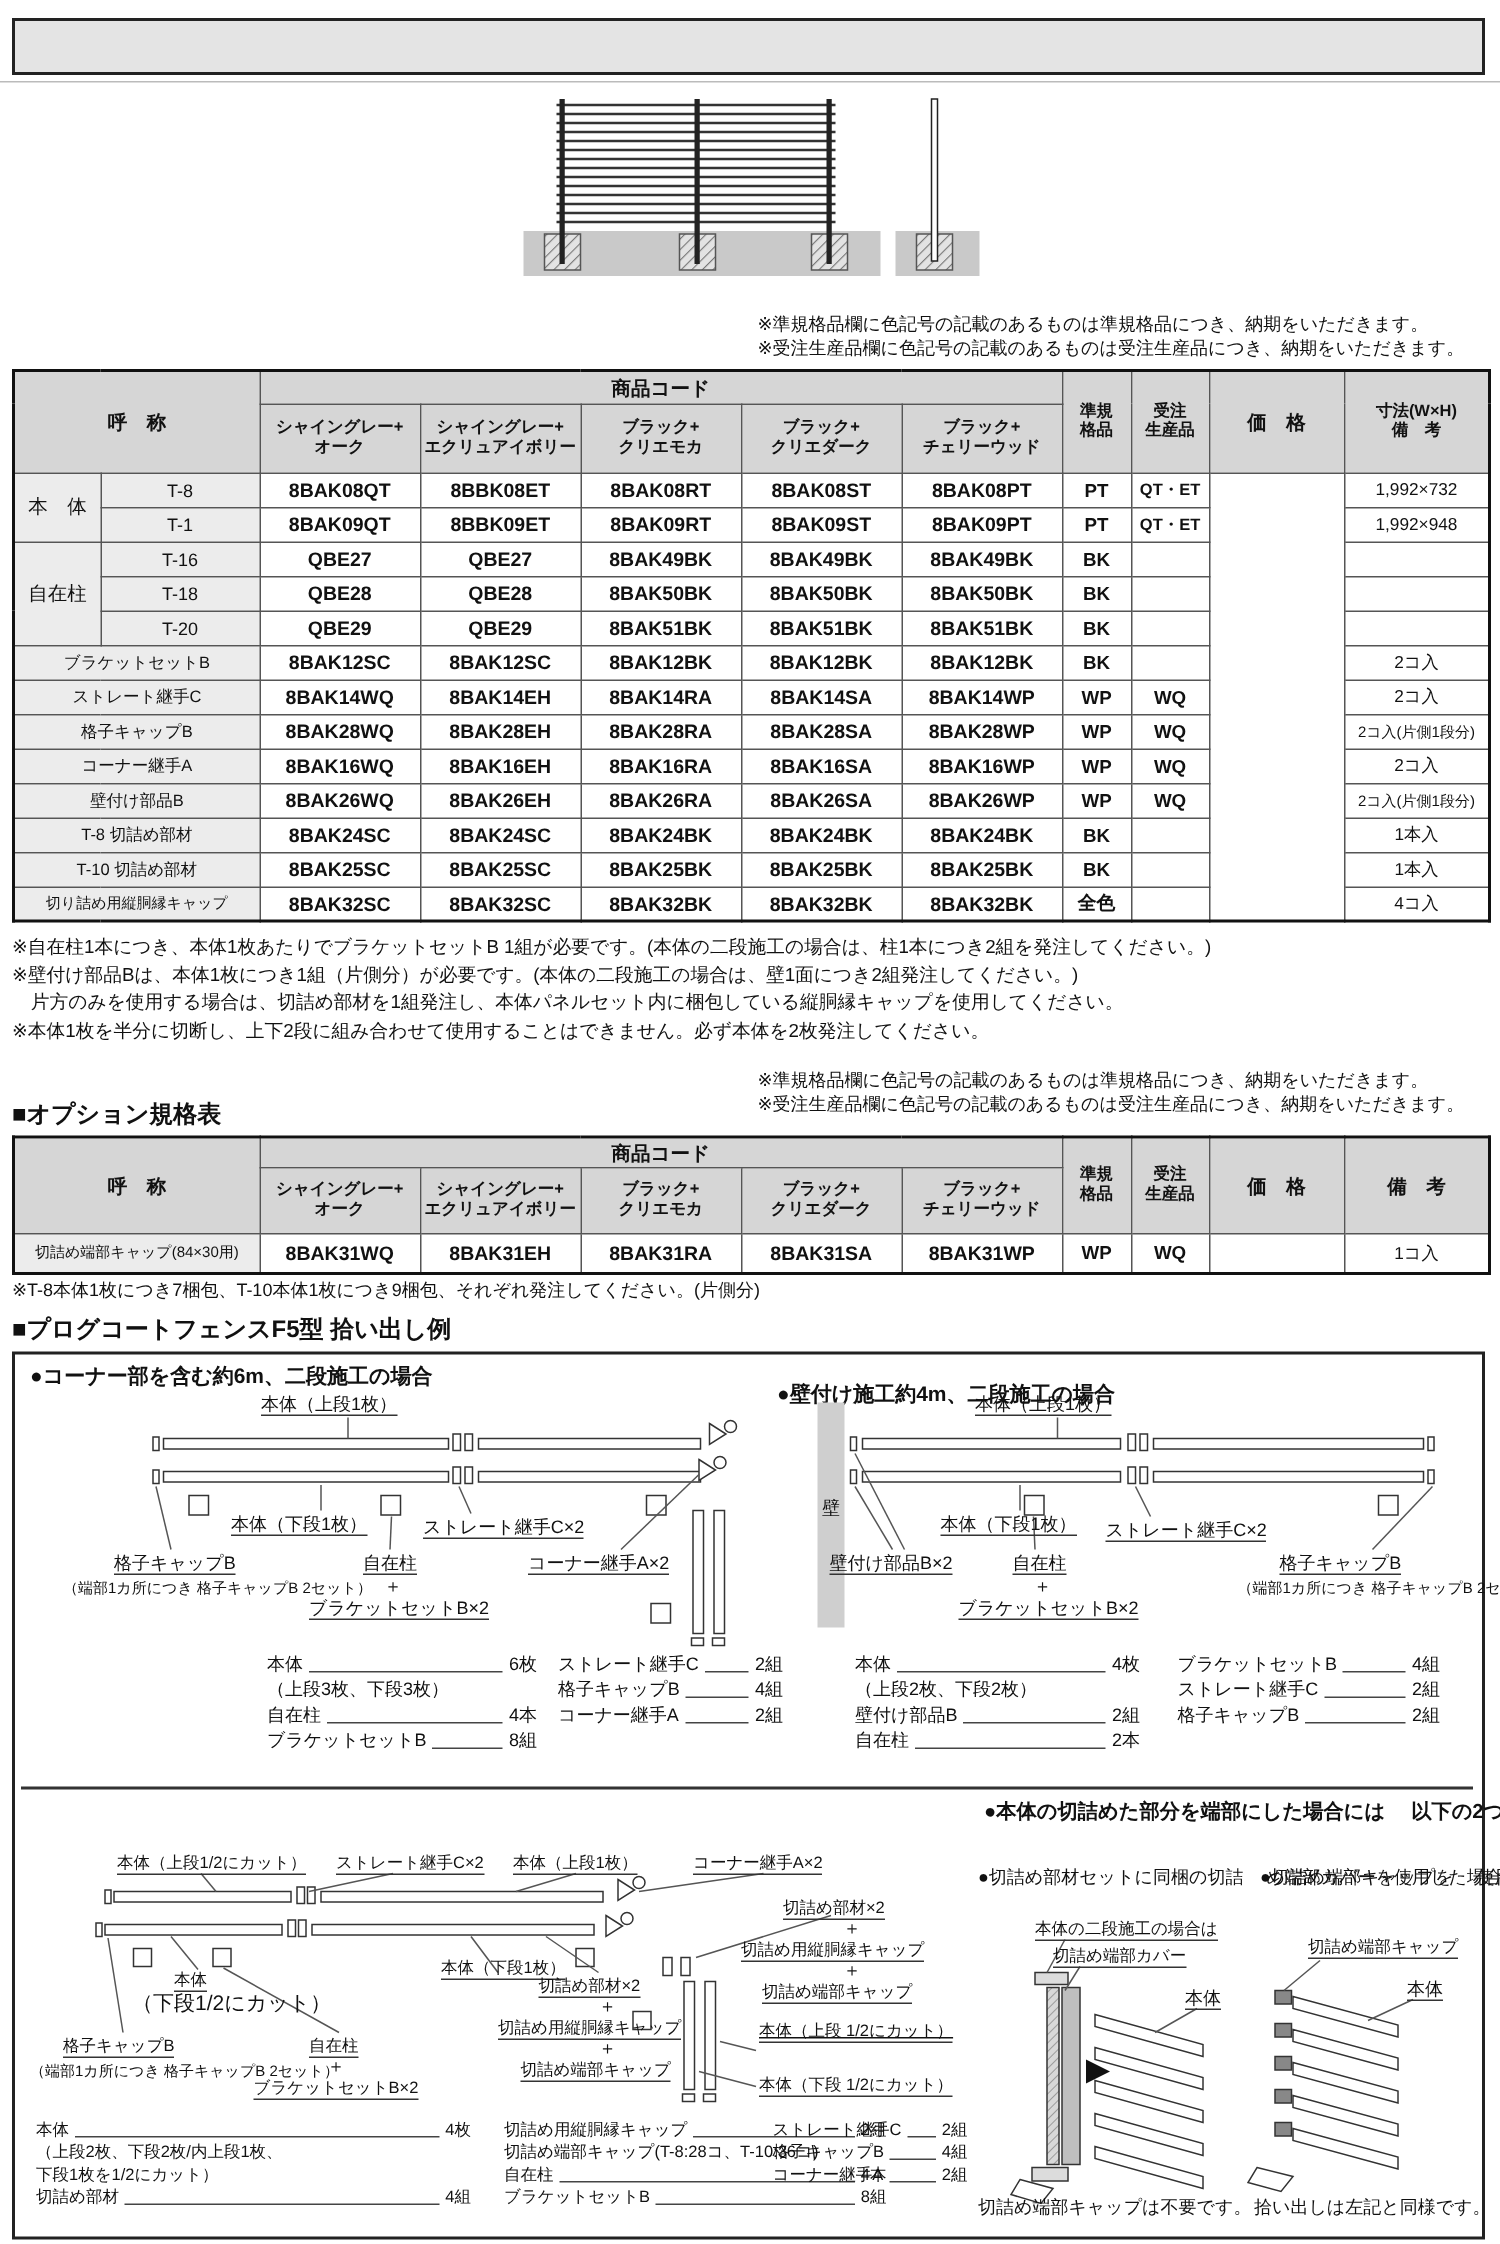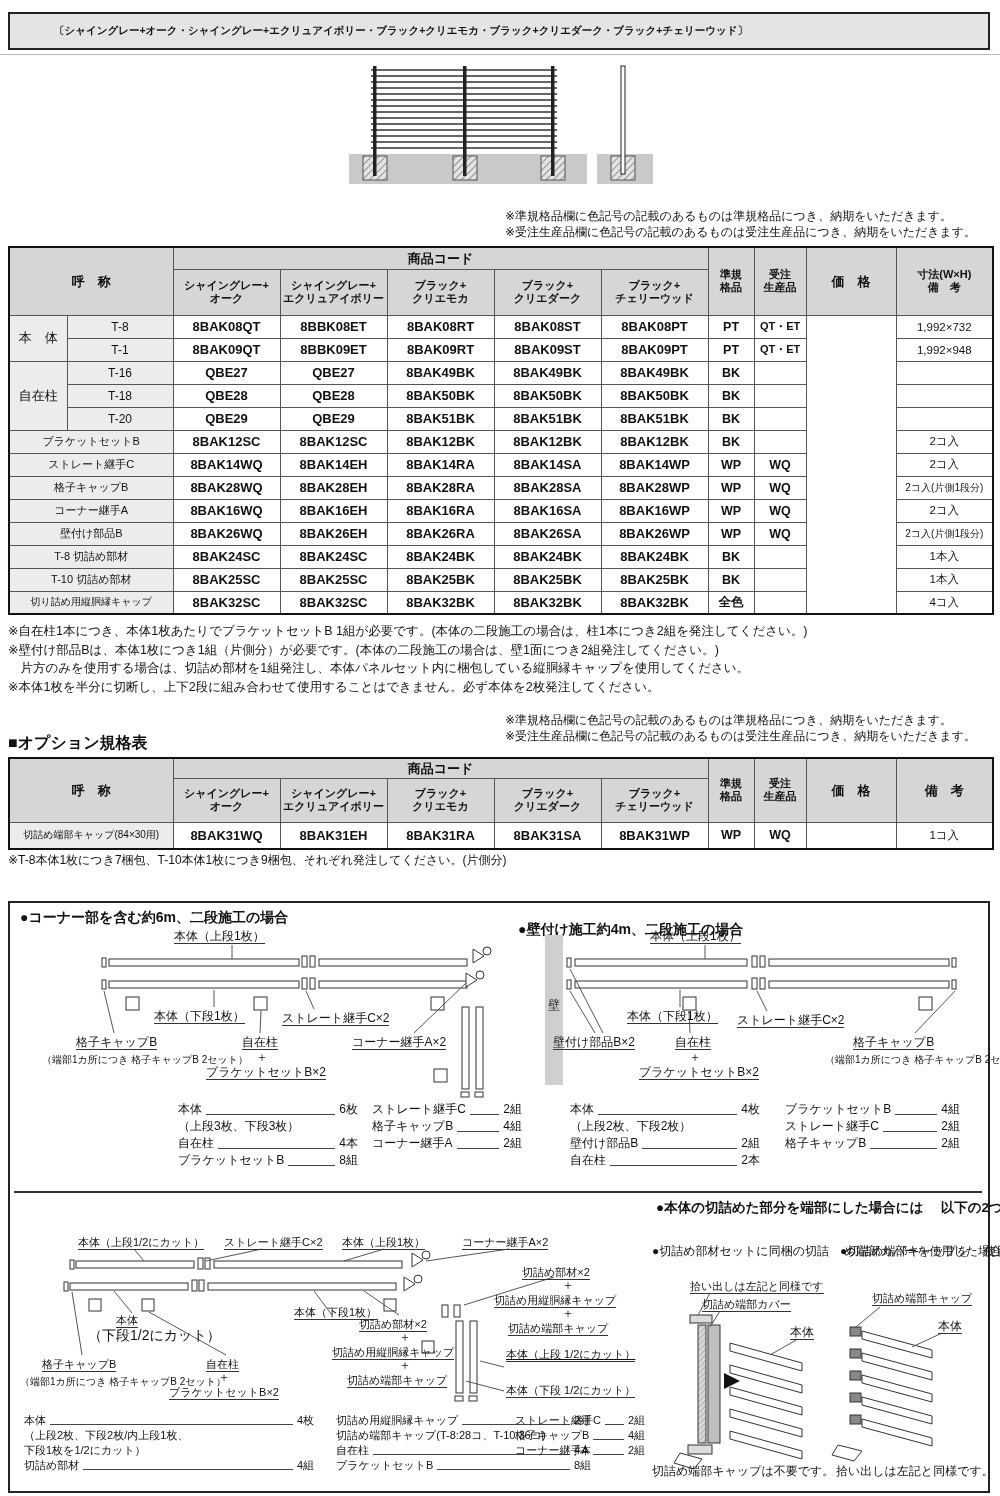--- a/index.html
+++ b/index.html
@@ -47,21 +47,20 @@
   .pl-lead{flex:1;border-bottom:1px solid #444;margin:0 4px 3px 4px;min-width:8px;}
   .pl-note{white-space:nowrap;}
   .cap{position:absolute;font-size:12px;white-space:nowrap;}
 </style>
 </head>
 <body>
 
 <div id="page">
 
   <div class="abs" id="titlebar">
-    <span class="cols">〔シャイングレー+オーク・シャイングレー+エクリュアイボリー・ブラック+クリエモカ・ブラック+クリエダーク・ブラック+チェリーウッド〕</span>
   </div>
   <div class="abs" id="title-underline"></div>
 
   <div class="abs" style="left:335px;top:58px;width:330px;height:150px;">
     <svg width="330" height="150">
       <defs>
         <pattern id="hatch" width="5" height="5" patternUnits="userSpaceOnUse" patternTransform="rotate(45)">
           <rect width="5" height="5" fill="#e3e3e3"></rect>
             <line x1="0" y1="0" x2="0" y2="5" stroke="#777" stroke-width="1.5"></line>
         </pattern>
@@ -354,20 +353,21 @@
       <td class="flag">WP</td>
       <td class="flag">WQ</td>
       <td></td>
       <td class="dim">1コ入</td>
     </tr>
   </tbody>
       </table>
   </div>
   <div class="abs notes" style="left:8px;top:852px;">※T-8本体1枚につき7梱包、T-10本体1枚につき9梱包、それぞれ発注してください。(片側分)</div>
 
+  <div class="abs sec-title" style="left:8px;top:876px;">■プログコートフェンスF5型 拾い出し例</div>
 
   <div class="abs" id="exbox">
 
     <div class="ex-title" style="left:10px;top:6px;">●コーナー部を含む約6m、二段施工の場合</div>
     <div class="diagram" style="left:4px;top:26px;width:497px;height:170px;">
       <svg width="497" height="170">
         <g fill="#fff" stroke="#333">
           <rect x="88" y="29" width="4" height="9"></rect>
             <rect x="95" y="30" width="190" height="7"></rect>
           <rect x="288" y="27" width="5" height="11"></rect>
@@ -693,21 +693,21 @@
         </g>
         <polygon points="188,250 212,256 204,266 182,260" fill="#fff" stroke="#333"></polygon>
         <g stroke="#555" stroke-width="1" fill="none">
           <line x1="60" y1="98" x2="48" y2="120"></line>
           <line x1="70" y1="116" x2="60" y2="132"></line>
           <line x1="148" y1="144" x2="120" y2="160"></line>
           <line x1="230" y1="112" x2="206" y2="132"></line>
           <line x1="292" y1="138" x2="262" y2="152"></line>
         </g>
       </svg>
-      <div class="dlabel" style="left:40px;top:84px;font-size:11px;">拾い出しは左記と同様です</div>
+      <div class="dlabel" style="left:40px;top:84px;font-size:11px;">本体の二段施工の場合は</div>
       <div class="dlabel" style="left:52px;top:102px;font-size:11px;">切詰め端部カバー</div>
       <div class="dlabel" style="left:140px;top:130px;">本体</div>
       <div class="dlabel" style="left:222px;top:96px;font-size:11px;">切詰め端部キャップ</div>
       <div class="dlabel" style="left:288px;top:124px;">本体</div>
       <div class="cap" style="left:2px;top:268px;">切詰め端部キャップは不要です。</div>
       <div class="cap" style="left:186px;top:268px;">拾い出しは左記と同様です。</div>
     </div>
 
   </div>
 </div>

